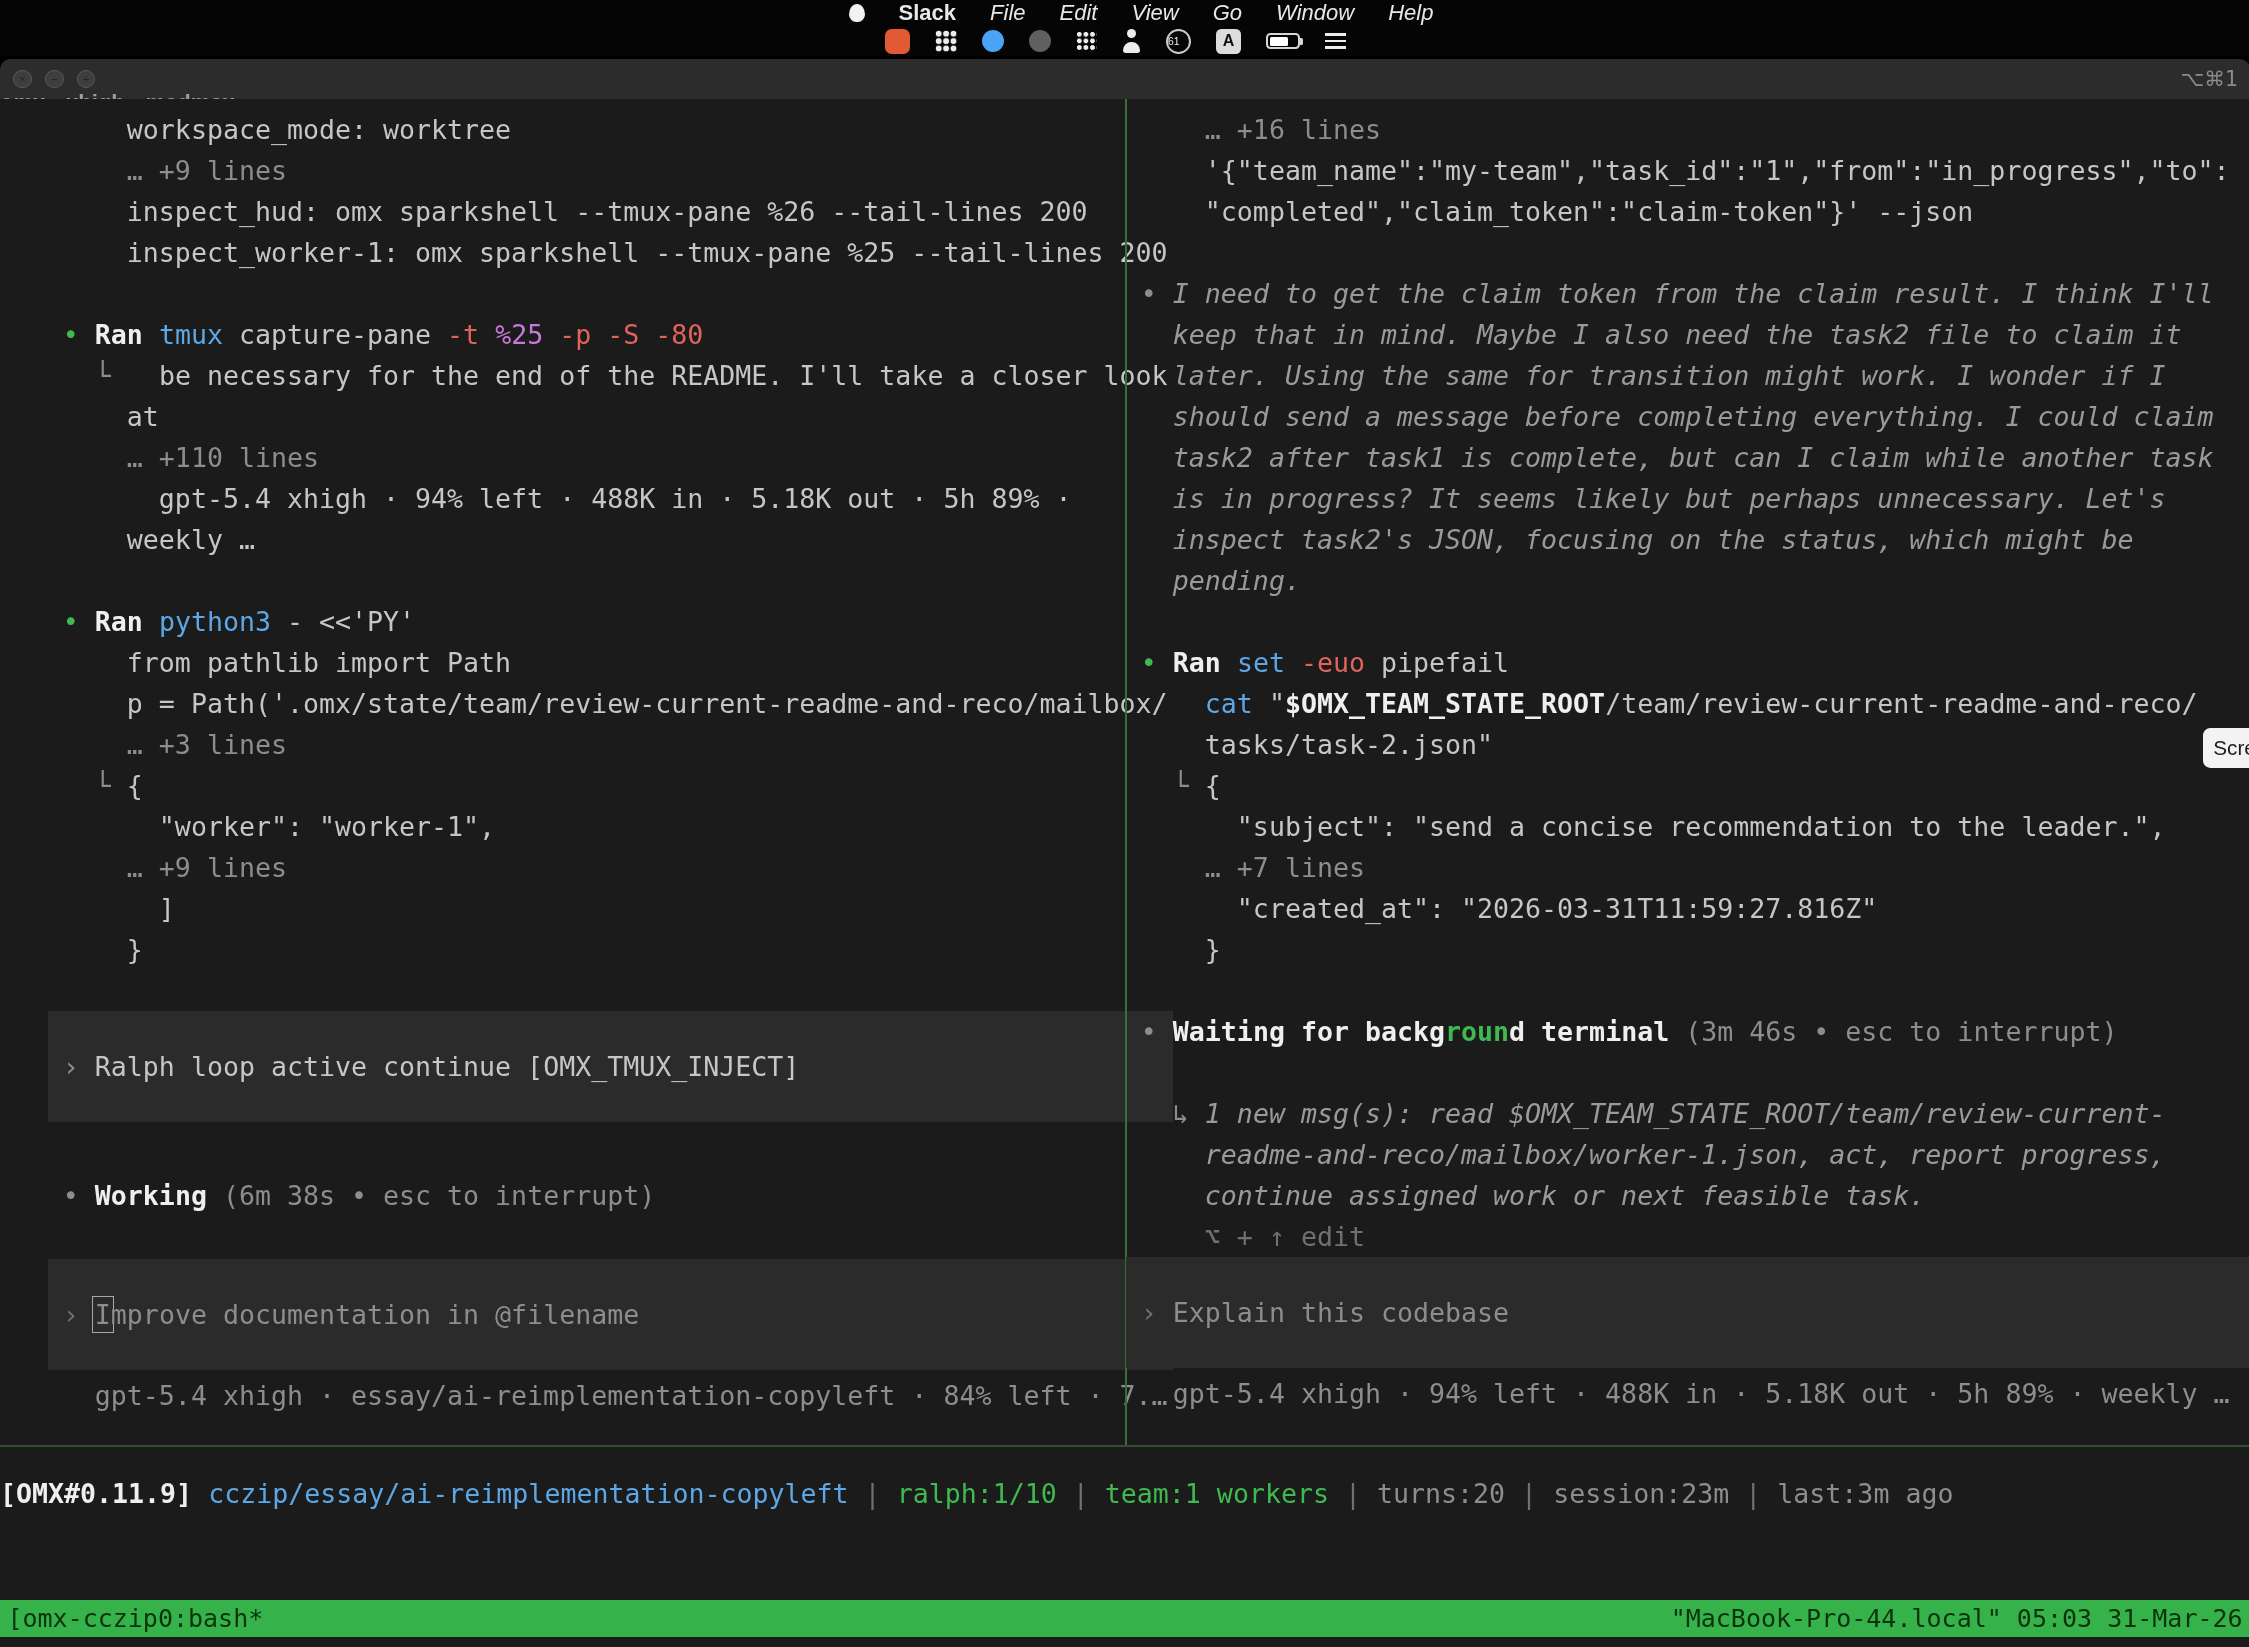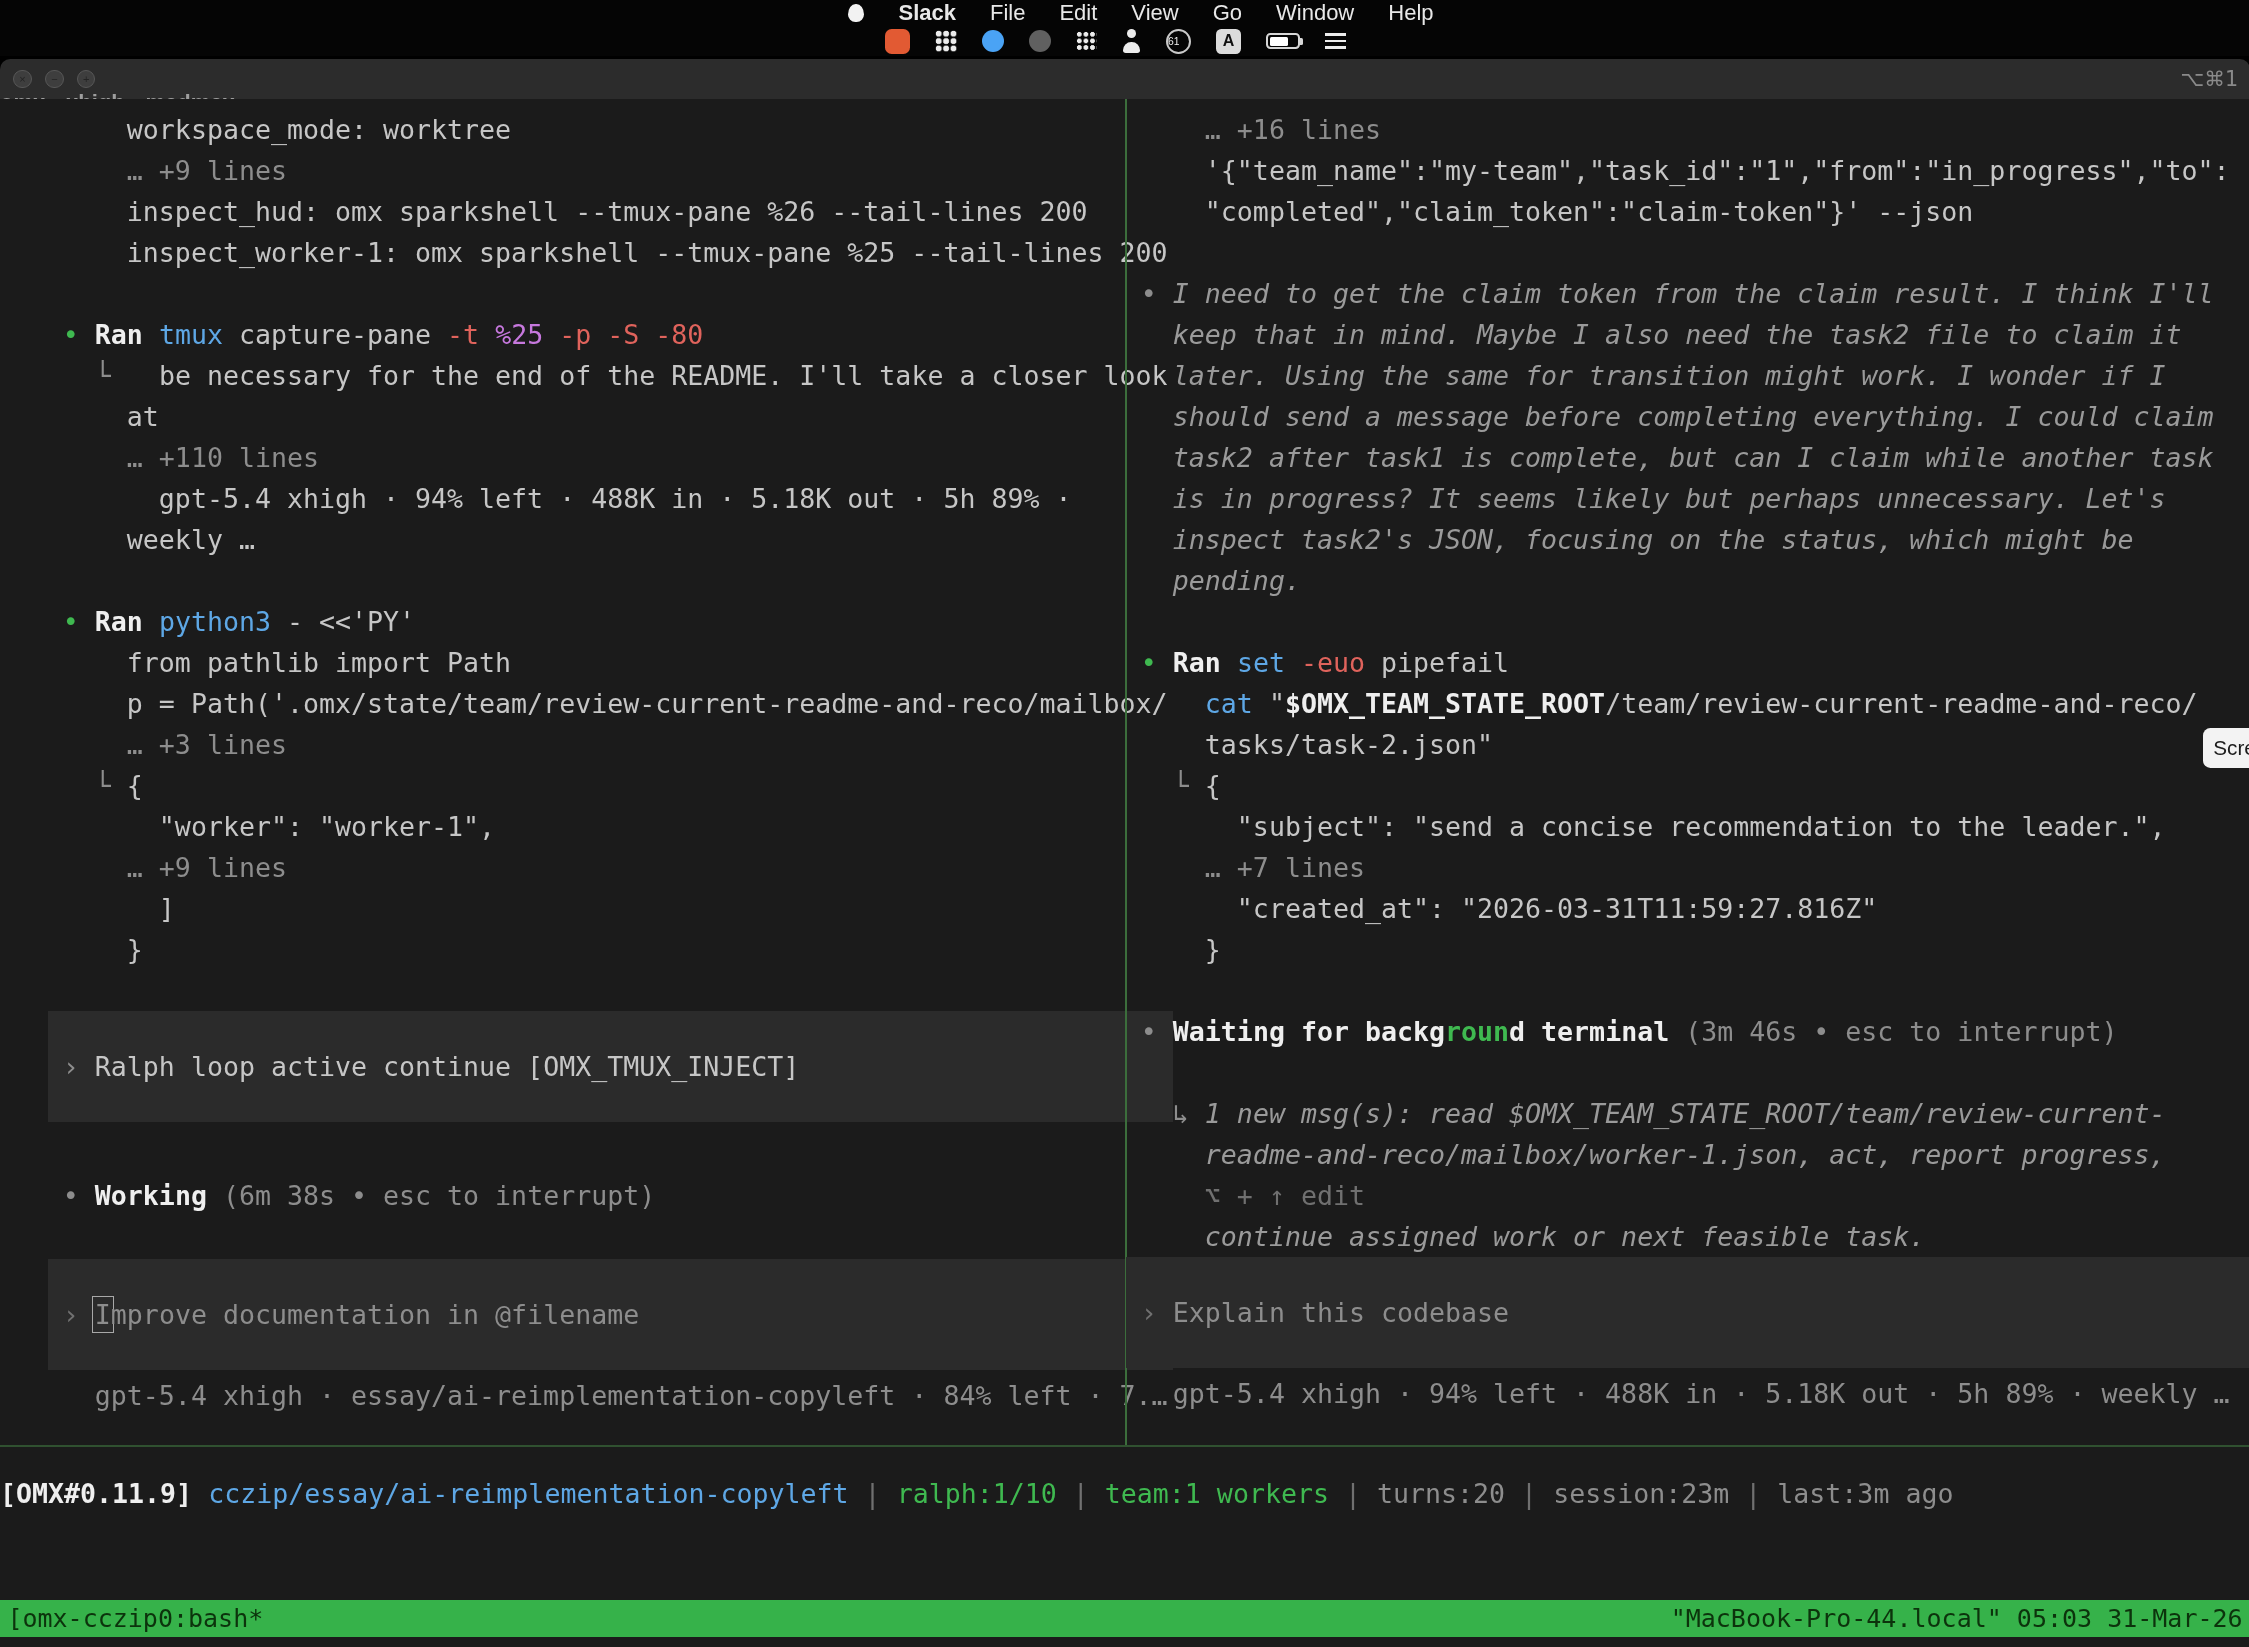--- a/index.html
+++ b/index.html
@@ -80,21 +80,21 @@
                 border-radius:7.4px 0 0 7.4px;display:flex;align-items:center;padding-left:10.3px;box-sizing:border-box;
                 color:#1c1c1c;font-family:"Liberation Sans","DejaVu Sans",sans-serif;font-size:20.7px;overflow:hidden;}
 </style>
 </head>
 <body>
 
 <div class="menubar">
   <div class="mb-left">
     <span class="apple"></span>
     <span class="appname">Slack</span>
-    <span id="menu-items" style="display:flex;gap:34px;">
+    <span id="menu-items" style="display:flex;gap:34px;font-style:italic;">
         <span class="menu-item">File</span>
         <span class="menu-item">Edit</span>
         <span class="menu-item">View</span>
         <span class="menu-item">Go</span>
         <span class="menu-item">Window</span>
         <span class="menu-item">Help</span>
       </span>
   </div>
   <div class="mb-right">
     <span class="rec"></span>
@@ -178,22 +178,22 @@
         <div class="tline"><span class="dim">  └ </span><span class="d">{</span></div>
         <div class="tline"><span class="d">      "subject": "send a concise recommendation to the leader.",</span></div>
         <div class="tline"><span class="dim">    … +7 lines</span></div>
         <div class="tline"><span class="d">      "created_at": "2026-03-31T11:59:27.816Z"</span></div>
         <div class="tline"><span class="d">    }</span></div>
         <div class="tline"></div>
         <div class="tline"><span class="dim">• </span><span class="w">Waiting for backg</span><span class="gw">roun</span><span class="w">d terminal </span><span class="dim">(3m 46s • esc to interrupt)</span></div>
         <div class="tline"></div>
         <div class="tline"><span class="dim">  ↳ </span><span class="i">1 new msg(s): read $OMX_TEAM_STATE_ROOT/team/review-current-</span></div>
         <div class="tline"><span class="i">    readme-and-reco/mailbox/worker-1.json, act, report progress,</span></div>
+        <div class="tline"><span class="i">    continue assigned work or next feasible task.</span></div>
         <div class="tline"><span class="dim2">    ⌥ + ↑ edit</span></div>
-        <div class="tline"><span class="i">    continue assigned work or next feasible task.</span></div>
         <div class="band"><span class="dim2">› </span><span class="dim">Explain this codebase</span></div>
         <div class="sp" style="height: 5.9px;"></div>
         <div class="tline"><span class="dim">  gpt-5.4 xhigh · 94% left · 488K in · 5.18K out · 5h 89% · weekly …</span></div>
       </div>
     <div class="hline"></div>
 
     <div class="omx-line" id="omx-line"><span class="w">[OMX#0.11.9]</span><span class="d"> </span><span class="b">cczip/essay/ai-reimplementation-copyleft</span><span class="dim2"> | </span><span class="g">ralph:1/10</span><span class="dim2"> | </span><span class="g">team:1 workers</span><span class="dim2"> | </span><span class="dim">turns:20</span><span class="dim2"> | </span><span class="dim">session:23m</span><span class="dim2"> | </span><span class="dim">last:3m ago</span></div>
 
     <div class="tmux-bar">
       <span>[omx-cczip0:bash*</span>

